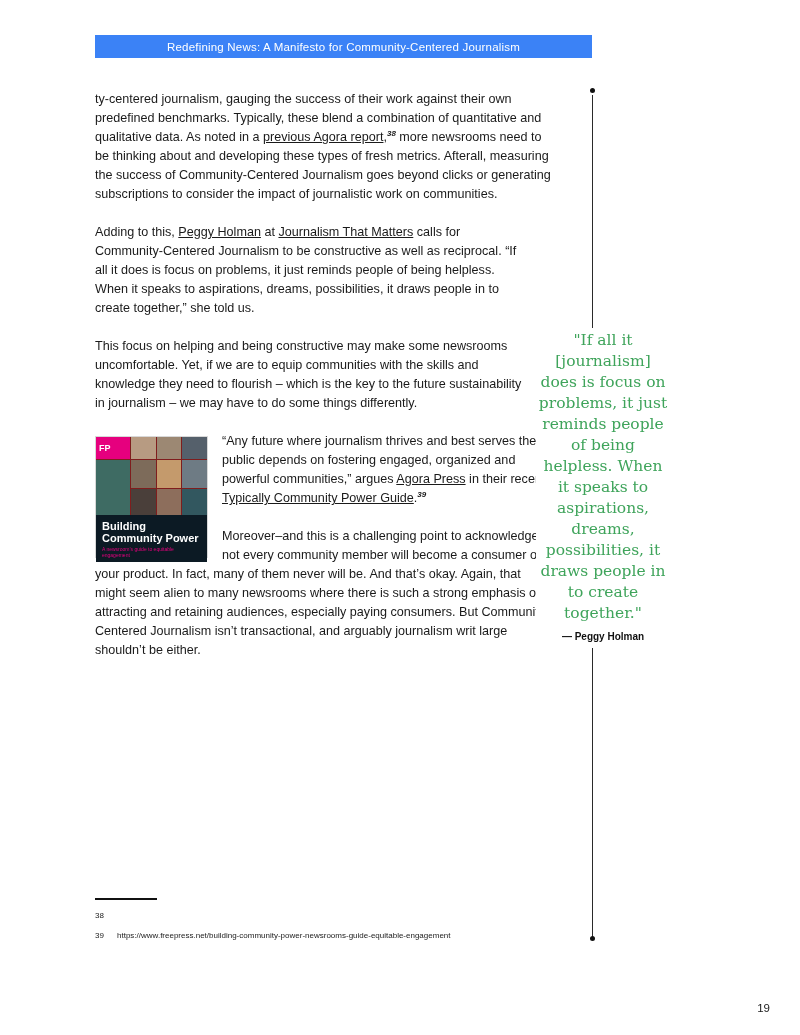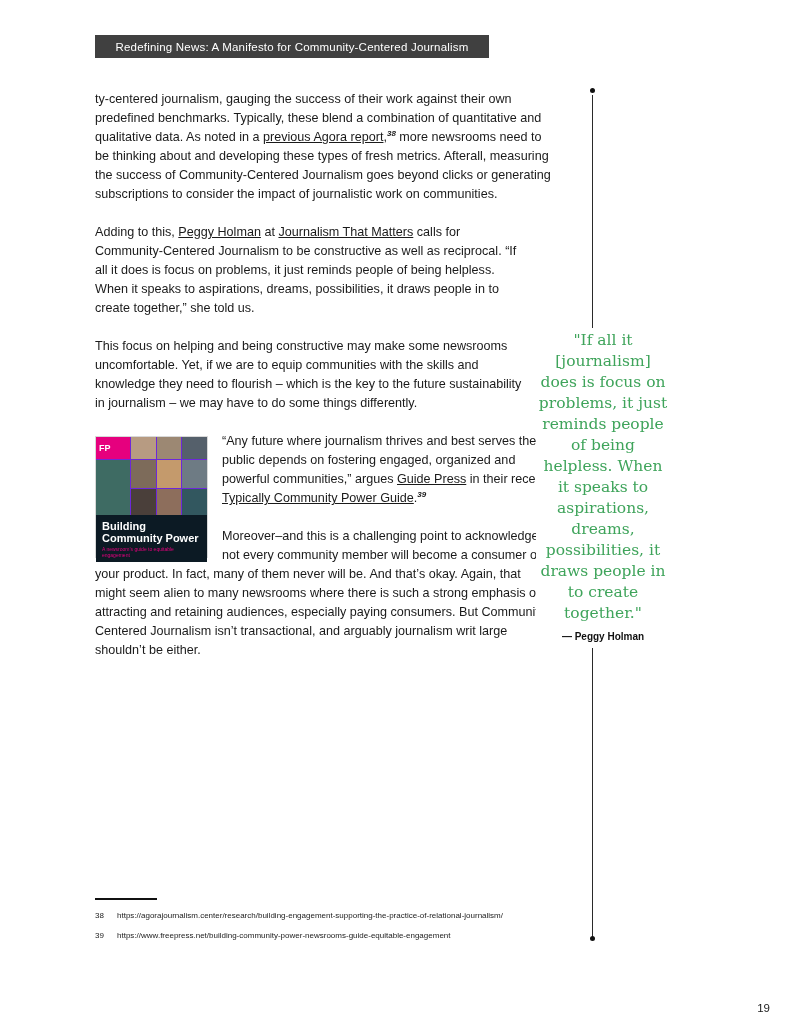--- a/index.html
+++ b/index.html
@@ -11,23 +11,23 @@
     margin: 0 auto;
     background: #ffffff;
     font-family: "Liberation Sans", sans-serif;
     color: #1a1a1a;
     overflow: hidden;
   }
   .header-bar {
     position: absolute;
     left: 95px;
     top: 35px;
-    width: 394px;
+    width: 497px;
     height: 23px;
-    background: #404040;
+    background: #3b82f6;
     color: #ffffff;
     display: flex;
     align-items: center;
     justify-content: center;
     font-size: 11.5px;
     letter-spacing: 0.2px;
   }
   .margin-line {
     position: absolute;
     left: 592px;
@@ -106,21 +106,21 @@
     border: 1px solid #d8d8d8;
     display: flex;
     flex-direction: column;
   }
   .cover-collage {
     height: 78px;
     display: grid;
     grid-template-columns: 34px 1fr 1fr 1fr;
     grid-template-rows: 22px 28px 26px;
     gap: 1px;
-    background: #6d28d9;
+    background: #7f1d1d;
   }
   .c-fp {
     grid-column: 1; grid-row: 1;
     background: #e6007e;
     color: #ffffff;
     font-weight: bold;
     font-size: 9px;
     display: flex;
     align-items: flex-start;
     padding: 2px 0 0 3px;
@@ -214,35 +214,34 @@
           <div class="c-p6"></div>
           <div class="c-p7"></div>
           <div class="c-p8"></div>
           <div class="c-p9"></div>
         </div>
         <div class="cover-bottom">
           <div class="cover-title">Building Community Power</div>
           <div class="cover-subtitle">A newsroom’s guide to equitable engagement</div>
         </div>
       </div>
-      <p><span>“Any future where journalism thrives and best serves the public depends on fostering engaged, organized and powerful communities,” argues </span><a class="doc-link" href="#">Guide Press</a><span> in their recent </span><a class="doc-link" href="#">Typically Community Power Guide</a><span>.</span><sup class="fn-ref">39</sup></p>
+      <p><span>“Any future where journalism thrives and best serves the public depends on fostering engaged, organized and powerful communities,” argues </span><a class="doc-link" href="#">Agora Press</a><span> in their recent </span><a class="doc-link" href="#">Typically Community Power Guide</a><span>.</span><sup class="fn-ref">39</sup></p>
       <p><span>Moreover–and this is a challenging point to acknowledge–not every community member will become a consumer of your product. In fact, many of them never will be. And that’s okay. Again, that might seem alien to many newsrooms where there is such a strong emphasis on attracting and retaining audiences, especially paying consumers. But Community-Centered Journalism isn’t transactional, and arguably journalism writ large shouldn’t be either.</span></p>
     </div>
   </div>
 
   <div class="pullquote">
     <div class="pullquote-text">"If all it [journalism] does is focus on problems, it just reminds people of being helpless. When it speaks to aspirations, dreams, possibilities, it draws people in to create together."</div>
     <div class="pullquote-attribution">— Peggy Holman</div>
   </div>
 
   <div class="footnotes">
     <div class="footnote-rule"></div>
     <div class="footnote-item">
       <span class="footnote-num">38</span>
-      <span class="footnote-url">https://agorajournalism.center/research/building-engagement-supporting-the-practice-of-relational-journalism/</span>
     </div>
     <div class="footnote-item">
       <span class="footnote-num">39</span>
       <span class="footnote-url">https://www.freepress.net/building-community-power-newsrooms-guide-equitable-engagement</span>
     </div>
   </div>
 
   <div class="page-number">19</div>
 
 </div>

